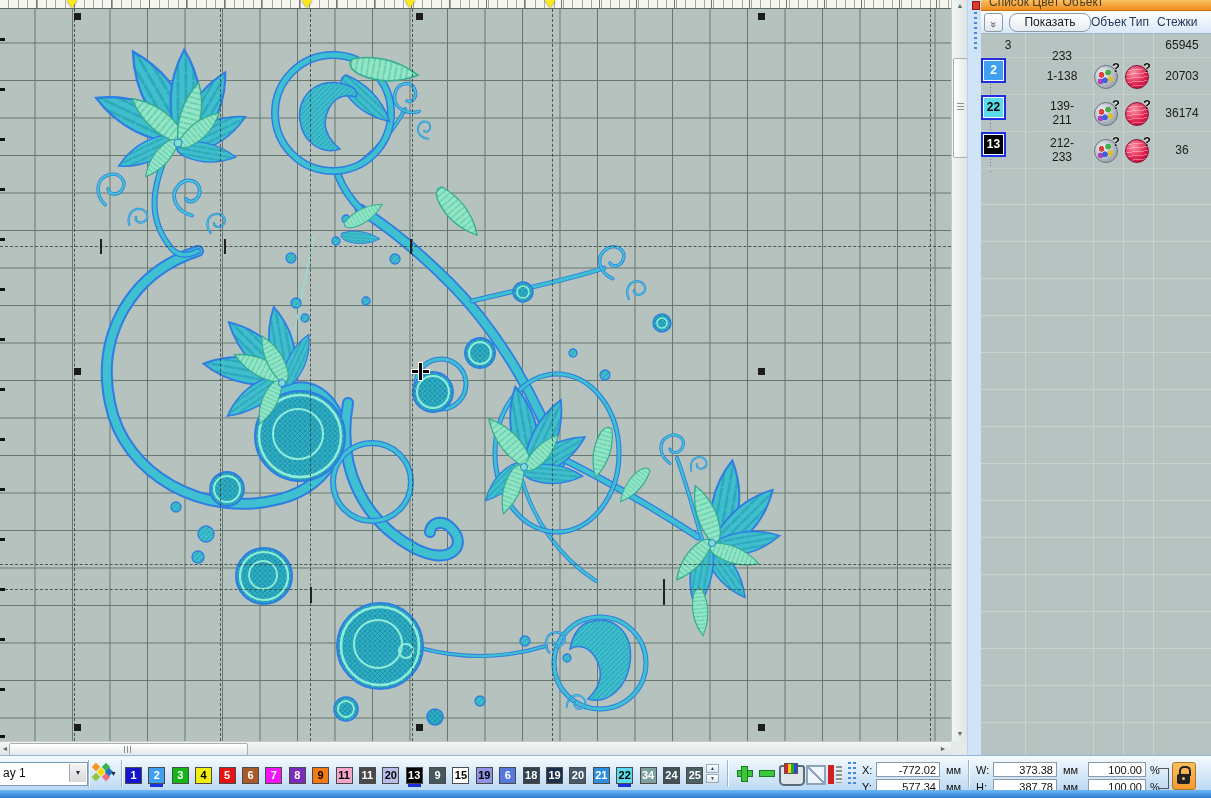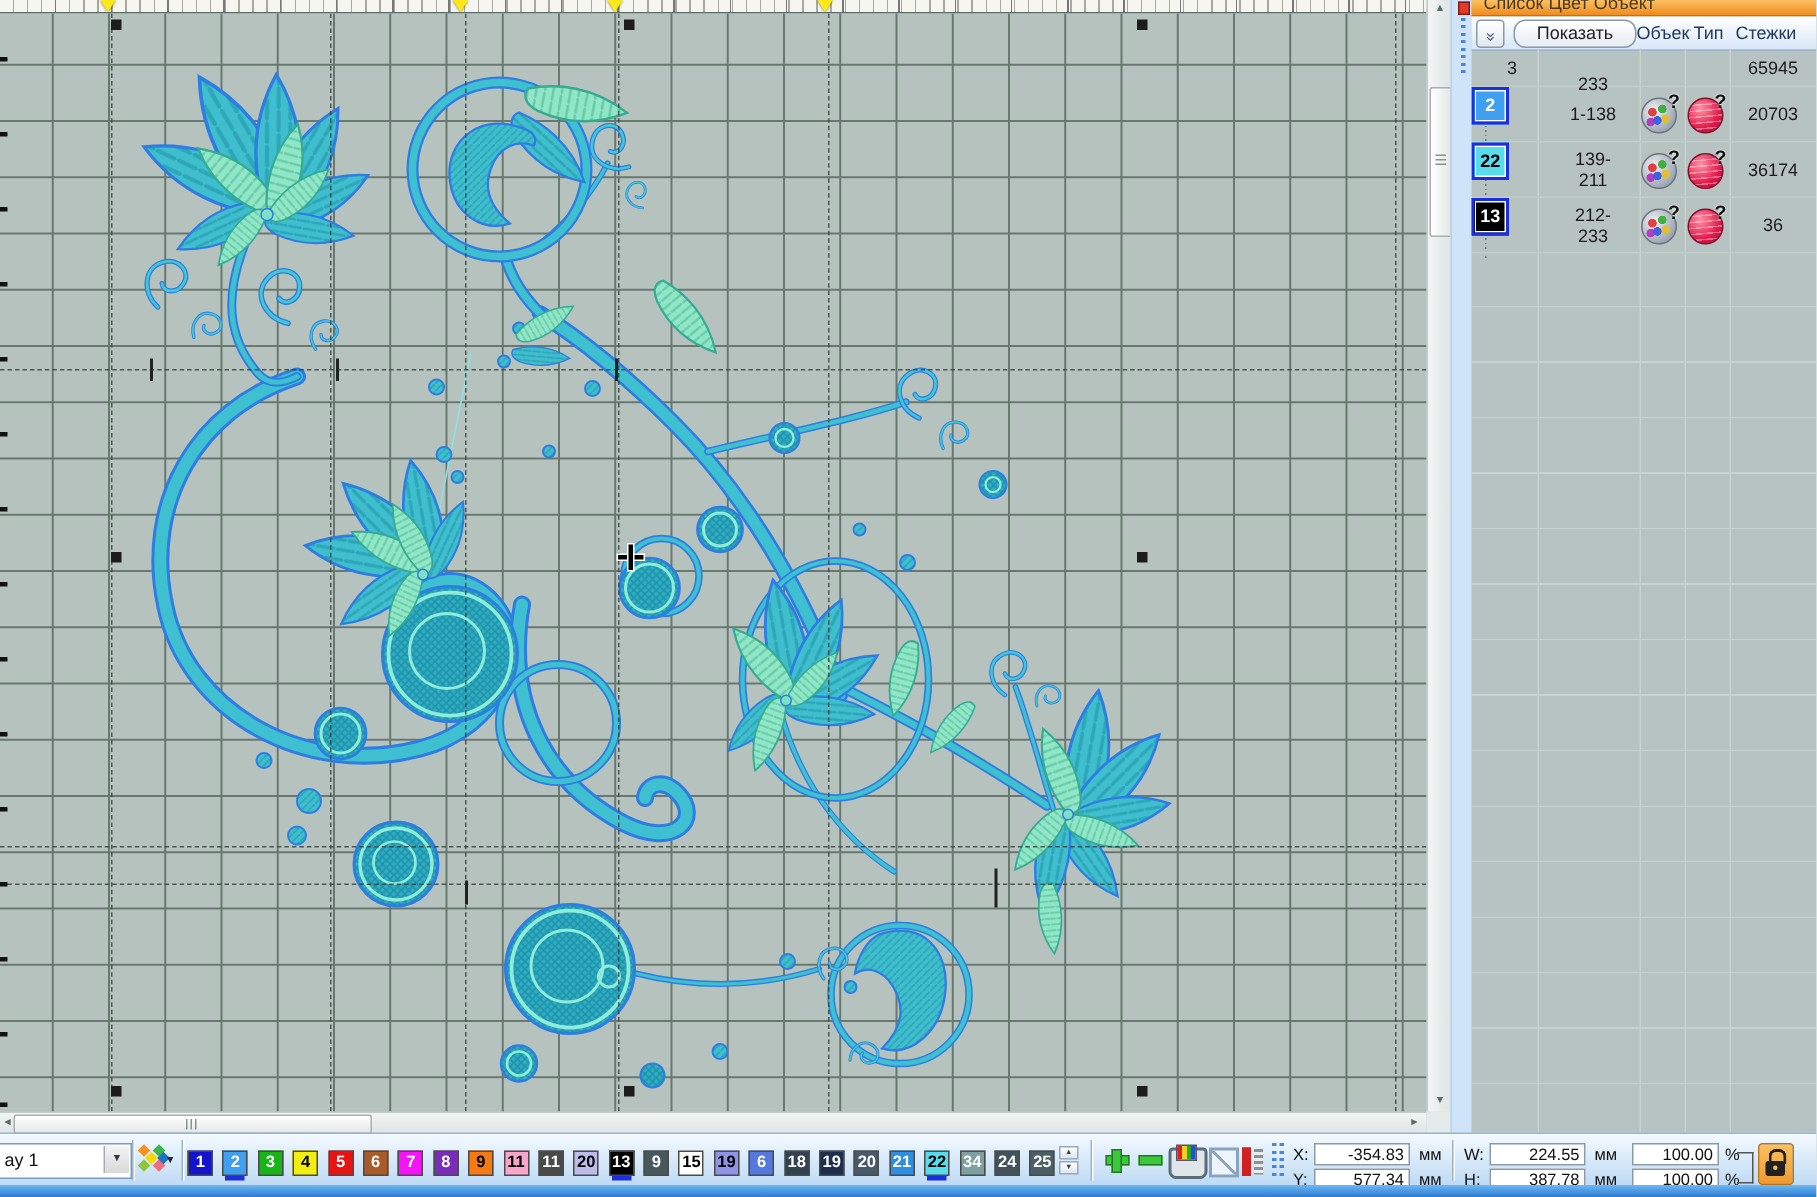--- a/index.html
+++ b/index.html
@@ -585,29 +585,29 @@
     <div class="icobtn icoplus"></div>
     <div class="icobtn icominus"></div>
     <div class="icobtn icotray"></div>
     <div class="icobtn icocross"></div>
     <div class="icobtn icobars"></div>
 
     <div class="bgrip" style="left:848px"></div>
     <div class="bgrip" style="left:853px"></div>
 
     <div class="flabel" style="left:862px;top:8px">X:</div>
-    <div class="finput" style="left:876px;top:6px;width:64px">-354.83</div>
+    <div class="finput" style="left:876px;top:6px;width:64px">-772.02</div>
     <div class="flabel" style="left:946px;top:8px">мм</div>
     <div class="flabel" style="left:862px;top:25px">Y:</div>
     <div class="finput" style="left:876px;top:23px;width:64px">577.34</div>
     <div class="flabel" style="left:946px;top:25px">мм</div>
     <div class="vsep" style="left:968px"></div>
 
     <div class="flabel" style="left:976px;top:8px">W:</div>
-    <div class="finput" style="left:993px;top:6px;width:64px">224.55</div>
+    <div class="finput" style="left:993px;top:6px;width:64px">373.38</div>
     <div class="flabel" style="left:1063px;top:8px">мм</div>
     <div class="flabel" style="left:976px;top:25px">H:</div>
     <div class="finput" style="left:993px;top:23px;width:64px">387.78</div>
     <div class="flabel" style="left:1063px;top:25px">мм</div>
 
     <div class="finput" style="left:1088px;top:6px;width:58px">100.00</div>
     <div class="flabel" style="left:1150px;top:8px">%</div>
     <div class="finput" style="left:1088px;top:23px;width:58px">100.00</div>
     <div class="flabel" style="left:1150px;top:25px">%</div>
   </div>

